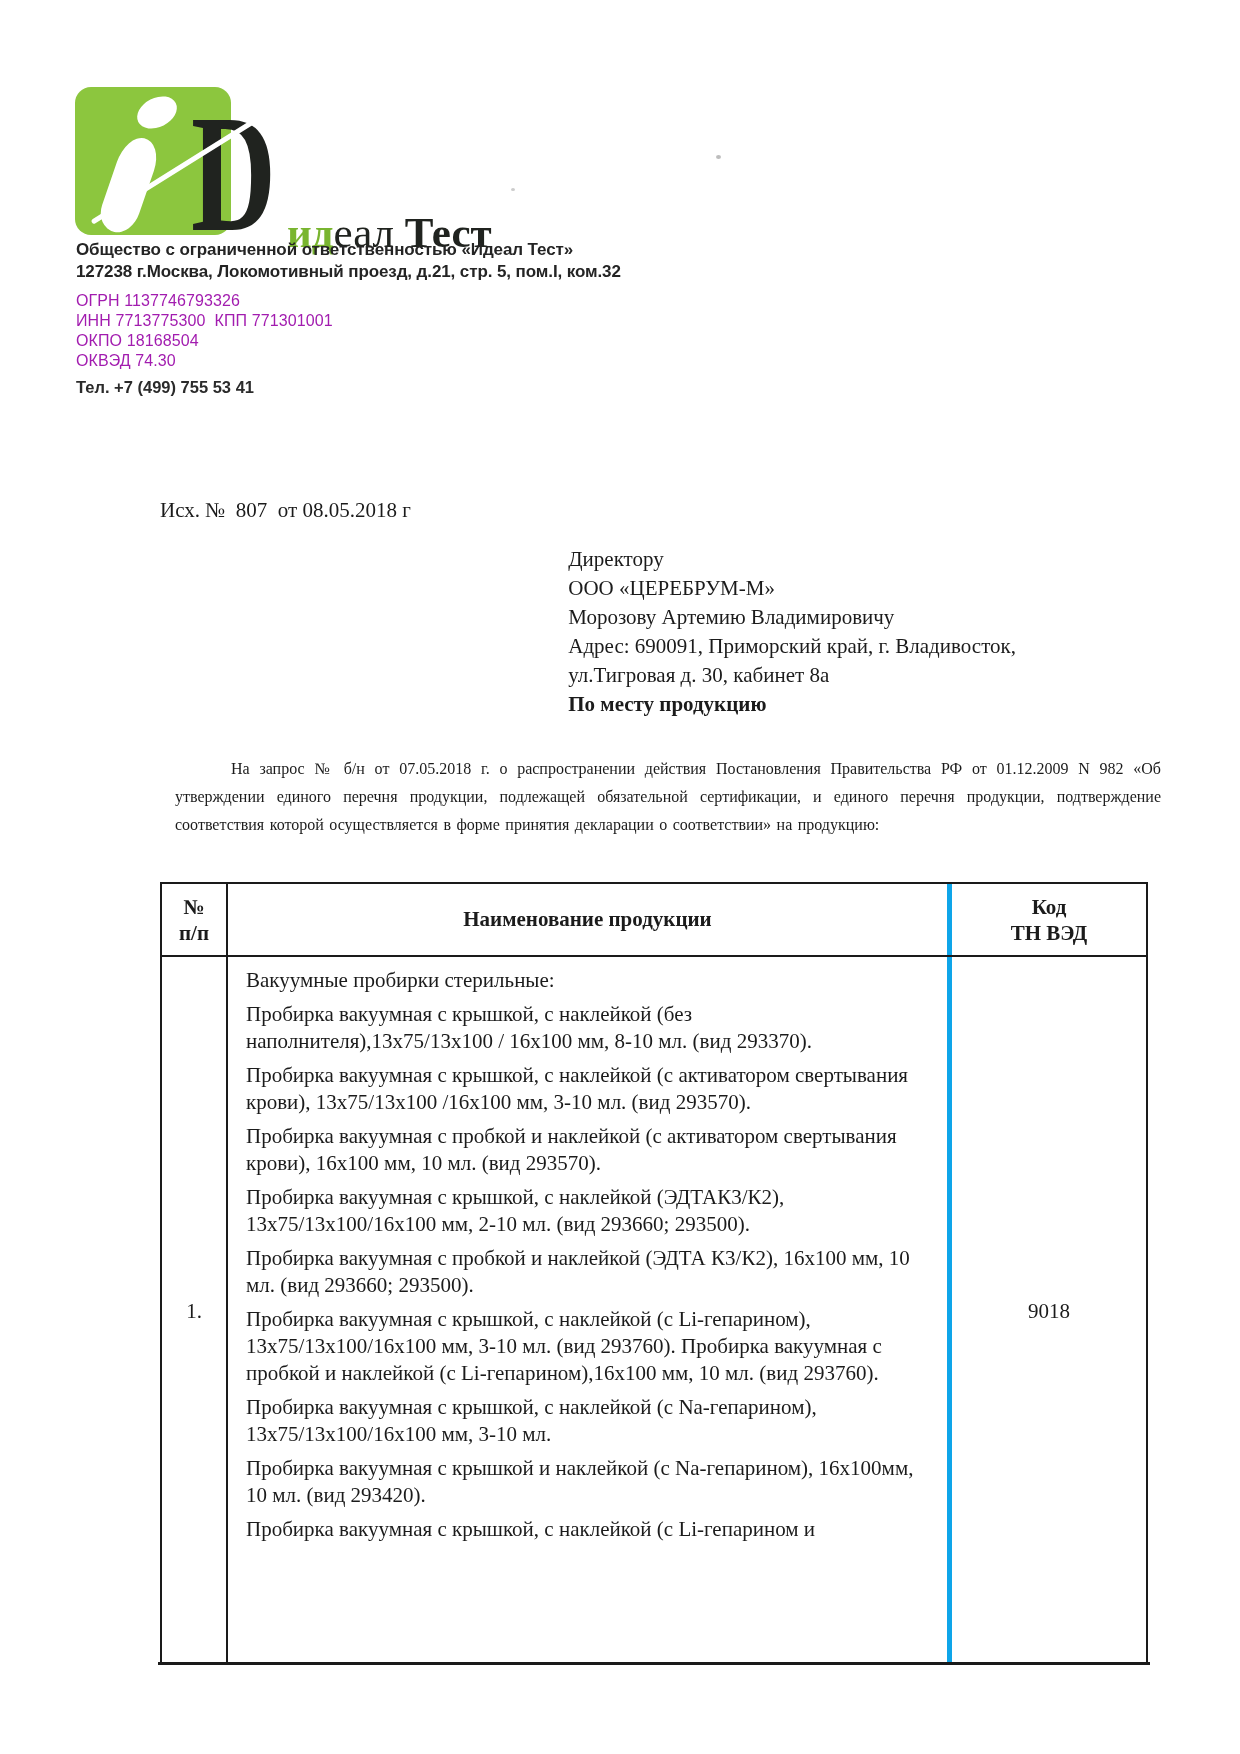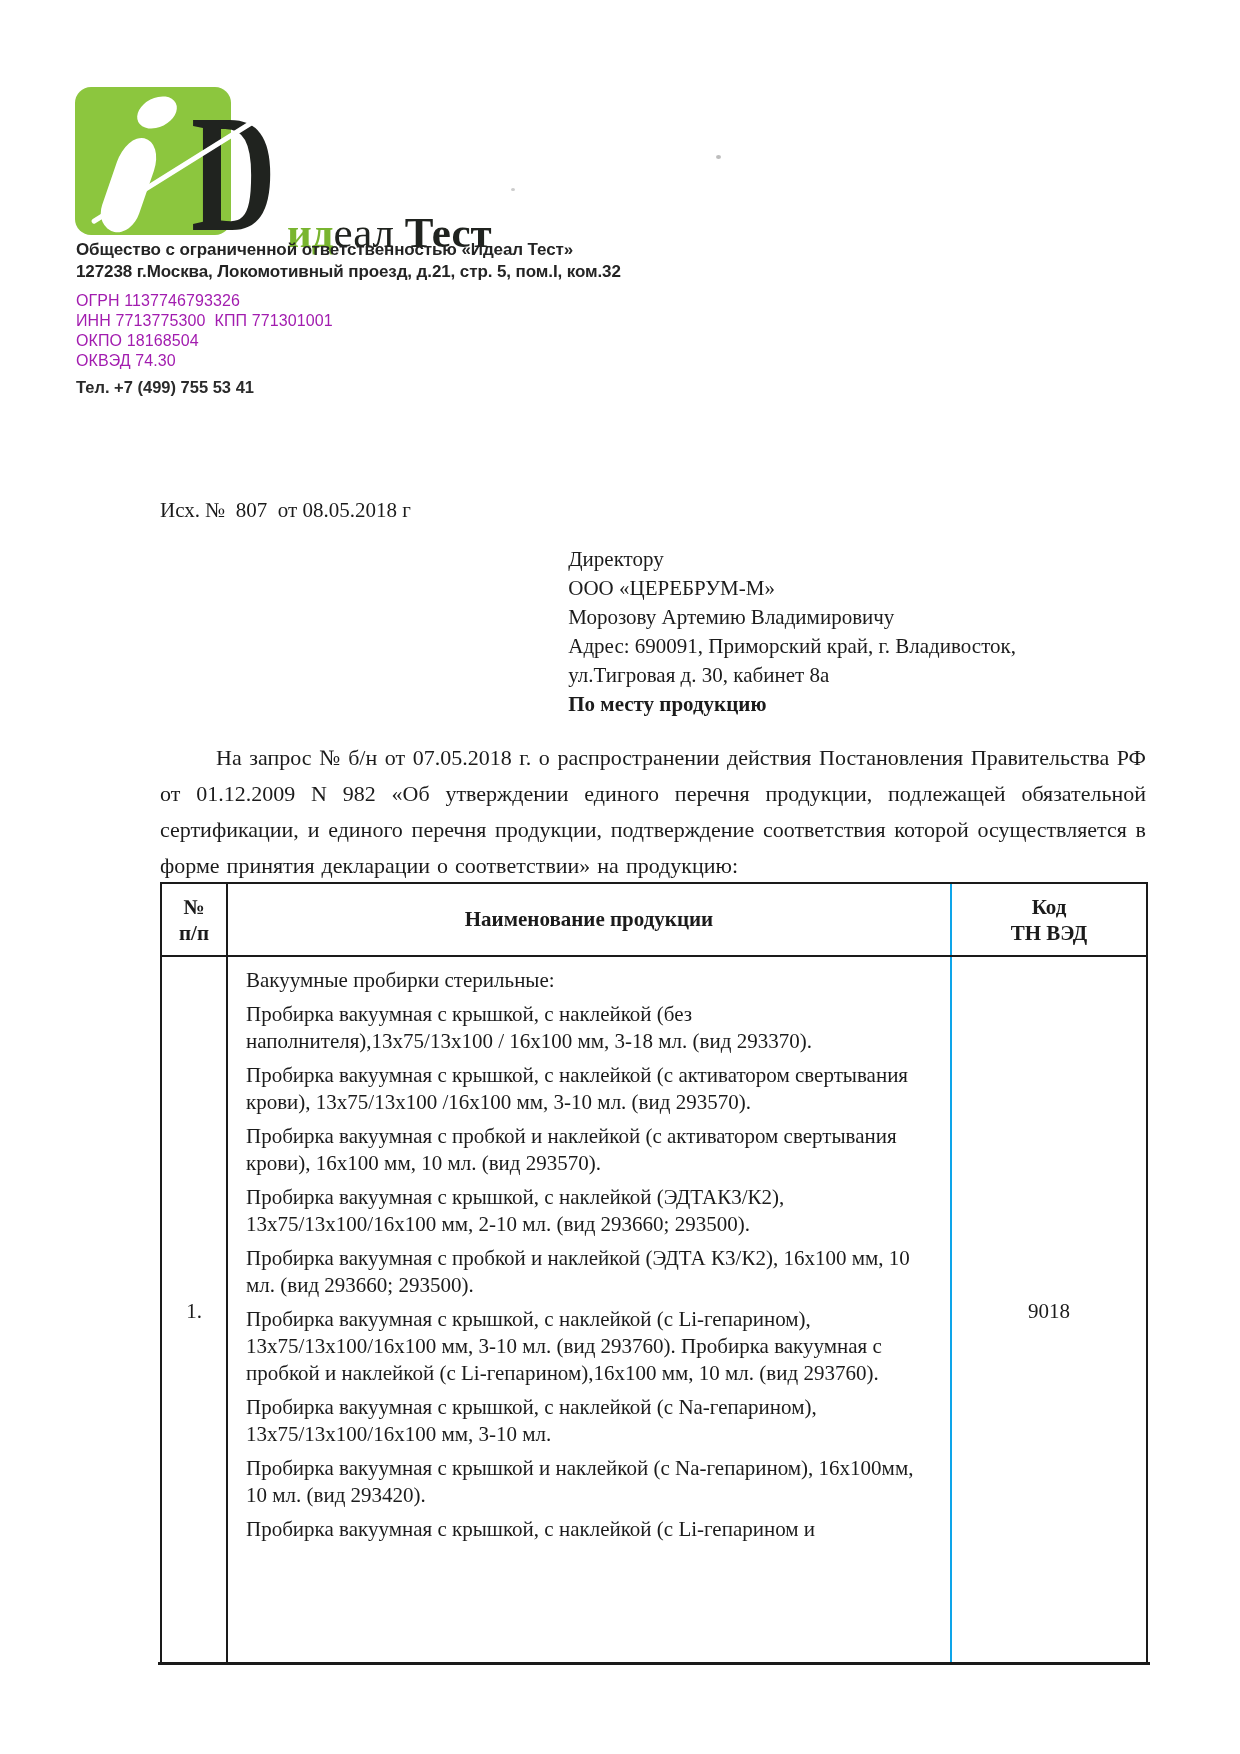--- a/index.html
+++ b/index.html
@@ -65,38 +65,38 @@
     position:absolute;left:160px;top:498px;
     font-size:21px;white-space:pre;
   }
   .addressee{
     position:absolute;right:224px;top:545px;
     text-align:left;font-size:21px;line-height:29px;
   }
   .addressee .bold-line{font-weight:700;}
   .body-par{
     position:absolute;left:160px;top:740px;width:986px;
-    font-size:22px;line-height:36px;
+    font-size:16px;line-height:28px;
     text-align:justify;text-indent:56px;
-    word-spacing:1.5px;margin:0;
+    word-spacing:1.5px;margin:15px;
   }
 
   
   .doc-table{
     position:absolute;left:160px;top:882px;width:988px;
     border:2px solid #1a1a1a;border-bottom:none;
     box-sizing:border-box;
     font-size:21px;
   }
   .t-row{display:flex;}
   .t-head{height:71px;border-bottom:2px solid #1a1a1a;font-weight:700;}
   .t-body{height:708px;overflow:hidden;}
   .c1{width:66px;border-right:2px solid #1a1a1a;box-sizing:border-box;
       display:flex;align-items:center;justify-content:center;flex-direction:column;}
-  .c2{flex:1;border-right:2px solid #0ea5e9;box-sizing:border-box;}
+  .c2{flex:1;border-right:5px solid #0ea5e9;box-sizing:border-box;}
   .c3{width:194px;display:flex;align-items:center;justify-content:center;flex-direction:column;}
   .t-head .c2{display:flex;align-items:center;justify-content:center;}
   .hdr-two-line{text-align:center;line-height:26px;}
   .cell-products{padding:10px 14px 0 18px;line-height:27px;}
   .cell-products .item{margin:0 0 7px 0;}
   .cut-line{
     position:absolute;left:158px;top:1662px;width:992px;height:3px;
     background:#1a1a1a;
   }
 
@@ -155,21 +155,21 @@
         <div class="hdr-two-line">
           <div>Код</div>
           <div>ТН ВЭД</div>
         </div>
       </div>
     </div>
     <div class="t-row t-body">
       <div class="c1">1.</div>
       <div class="c2 cell-products">
         <div class="item">Вакуумные пробирки стерильные:</div>
-        <div class="item">Пробирка вакуумная с крышкой, с наклейкой (без наполнителя),13х75/13х100 / 16х100 мм, 3-18 мл. (вид 293370).</div>
+        <div class="item">Пробирка вакуумная с крышкой, с наклейкой (без наполнителя),13х75/13х100 / 16х100 мм, 8-10 мл. (вид 293370).</div>
         <div class="item">Пробирка вакуумная с крышкой, с наклейкой (с активатором свертывания крови), 13х75/13х100 /16х100 мм, 3-10 мл. (вид 293570).</div>
         <div class="item">Пробирка вакуумная с пробкой и наклейкой (с активатором свертывания крови), 16х100 мм, 10 мл. (вид 293570).</div>
         <div class="item">Пробирка вакуумная с крышкой, с наклейкой (ЭДТАК3/К2), 13х75/13х100/16х100 мм, 2-10 мл. (вид 293660; 293500).</div>
         <div class="item">Пробирка вакуумная с пробкой и наклейкой (ЭДТА К3/К2), 16х100 мм, 10 мл. (вид 293660; 293500).</div>
         <div class="item">Пробирка вакуумная с крышкой, с наклейкой (с Li-гепарином), 13х75/13х100/16х100 мм, 3-10 мл. (вид 293760). Пробирка вакуумная с пробкой и наклейкой (с Li-гепарином),16х100 мм, 10 мл. (вид 293760).</div>
         <div class="item">Пробирка вакуумная с крышкой, с наклейкой (с Na-гепарином), 13х75/13х100/16х100 мм, 3-10 мл.</div>
         <div class="item">Пробирка вакуумная с крышкой и наклейкой (с Na-гепарином), 16х100мм, 10 мл. (вид 293420).</div>
         <div class="item">Пробирка вакуумная с крышкой, с наклейкой (с Li-гепарином и</div>
       </div>
       <div class="c3">9018</div>

